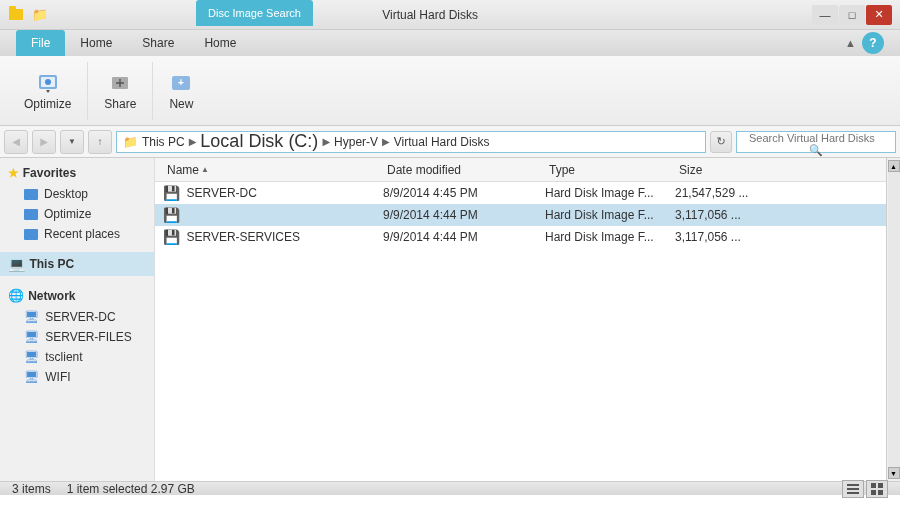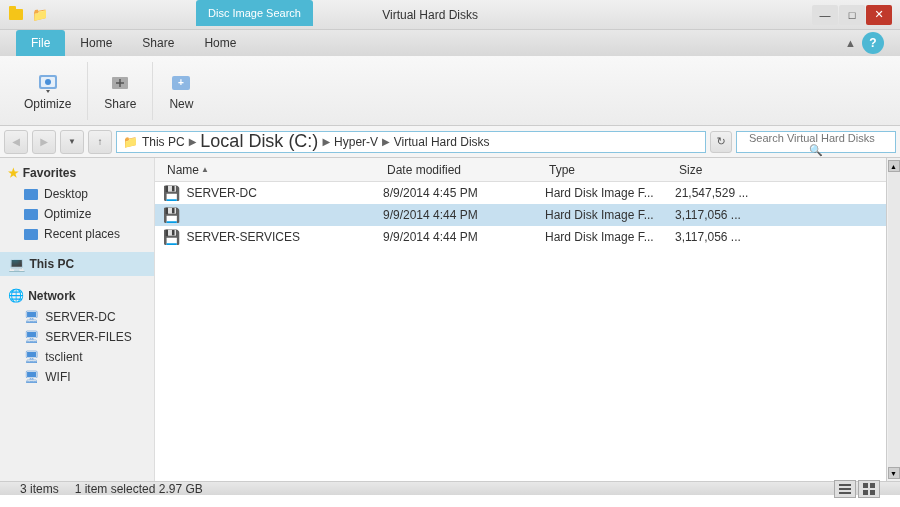--- a/index.html
+++ b/index.html
@@ -281,21 +281,21 @@
     }
 
     
     .status-bar {
       height: 14px;
       background: linear-gradient(to bottom, #e8e8e8, #d8d8d8);
       border-top: 1px solid #ccc;
       display: flex;
       align-items: center;
       justify-content: space-between;
-      padding: 0 20px;
+      padding: 0 12px;
       font-size: 12px;
       color: #333;
       gap: 32px;
     }
     .status-right {
       display: flex;
       gap: 2px;
     }
     .view-btn {
       width: 22px; height: 18px;

